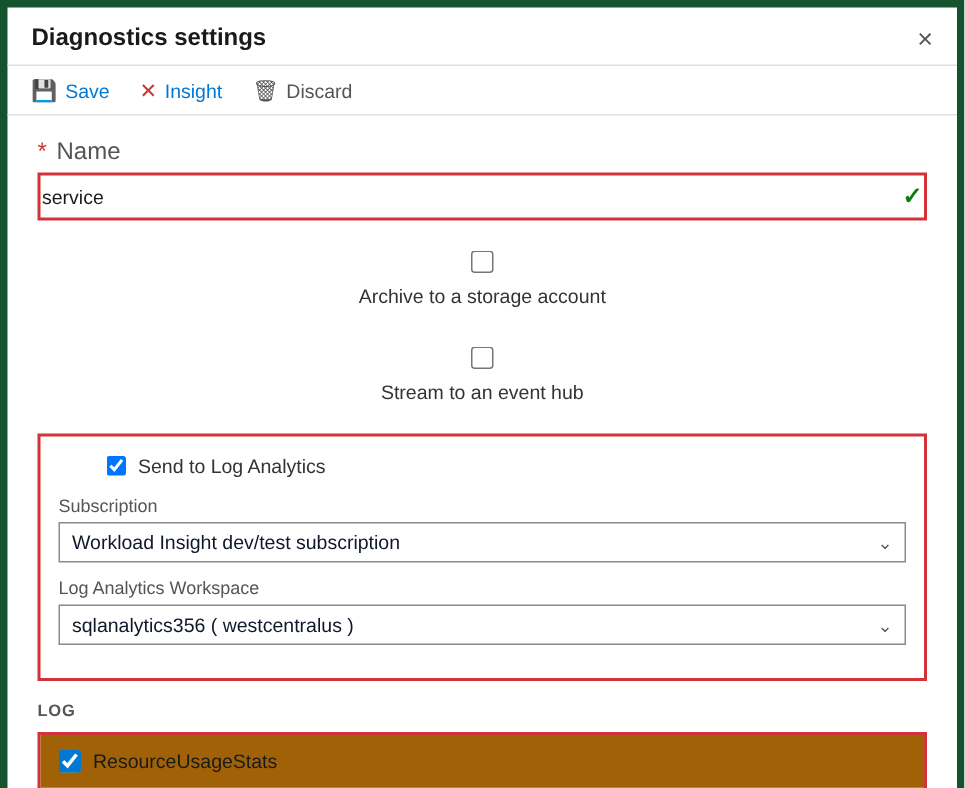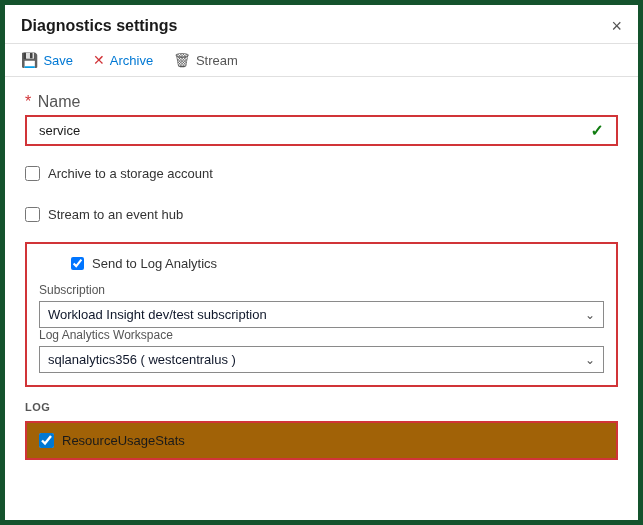--- a/index.html
+++ b/index.html
@@ -75,40 +75,41 @@
       margin-bottom: 4px;
     }
     .required-star {
       color: #d13438;
       margin-right: 2px;
     }
     .text-input-wrapper {
       border: 2px solid #d13438;
       display: flex;
       align-items: center;
-      padding: 4px 12px;
+      padding: 4px 1px;
     }
     .text-input {
       border: none;
       outline: none;
       flex: 1;
       font-size: 13px;
       color: #1a1a1a;
     }
     .input-check {
       color: #107c10;
       font-size: 16px;
       font-weight: bold;
     }
     .checkbox-row {
       display: flex;
       align-items: center;
       gap: 8px;
       margin-bottom: 14px;
       padding: 6px 0;
+      flex-direction: column;
     }
     .checkbox-row input[type="checkbox"] {
       width: 15px;
       height: 15px;
       cursor: pointer;
     }
     .checkbox-label {
       font-size: 13px;
       color: #333;
     }
@@ -118,20 +119,21 @@
       margin-bottom: 14px;
     }
     .section-row {
       display: flex;
       align-items: center;
       gap: 8px;
       margin-bottom: 12px;
       padding-left: 32px;
     }
     .sub-field {
+      margin-bottom: 10px;
     }
     .sub-label {
       font-size: 12px;
       color: #555;
       margin-bottom: 4px;
     }
     .select-wrapper {
       display: flex;
       align-items: center;
       border: 1px solid #8a8a8a;
@@ -189,25 +191,25 @@
     <button class="close-btn">×</button>
   </div>
 
   <div class="toolbar">
     <button class="toolbar-btn">
       <span class="icon">💾</span>
       <span>Save</span>
     </button>
     <button class="toolbar-btn">
       <span class="icon" style="color:#d13438;">✕</span>
-      <span>Archive</span>
+      <span>Insight</span>
     </button>
     <button class="toolbar-btn delete">
       <span class="icon">🗑</span>
-      <span>Stream</span>
+      <span>Discard</span>
     </button>
   </div>
 
   <div class="content">
 
     <div class="field-group">
       <div class="field-label">
         <span class="required-star">*</span>
         <span>Name</span>
       </div>

